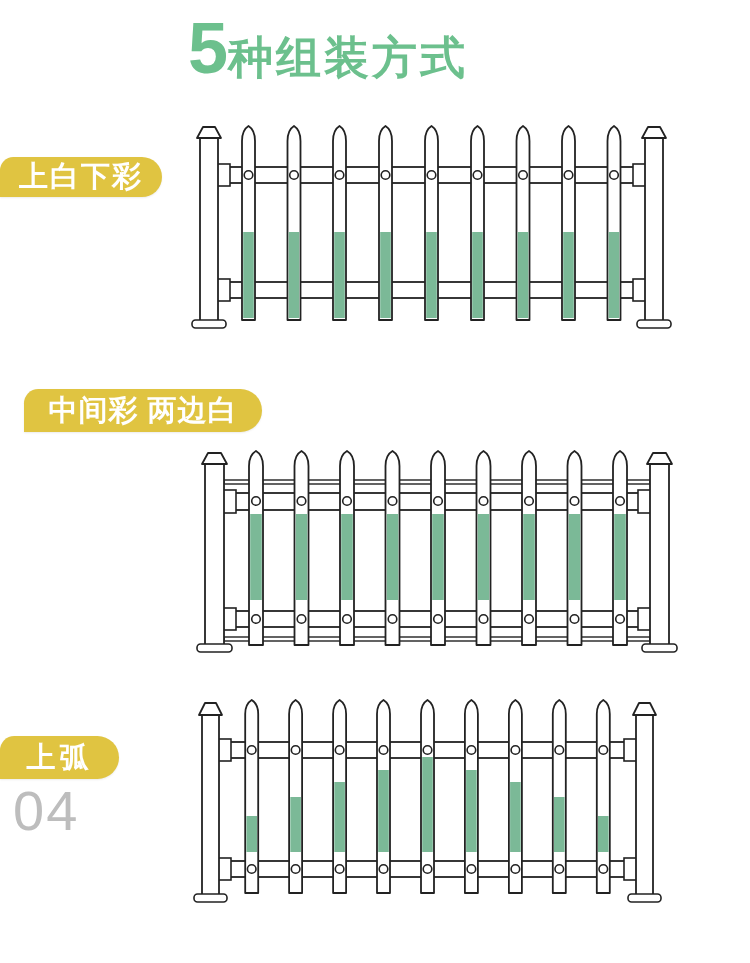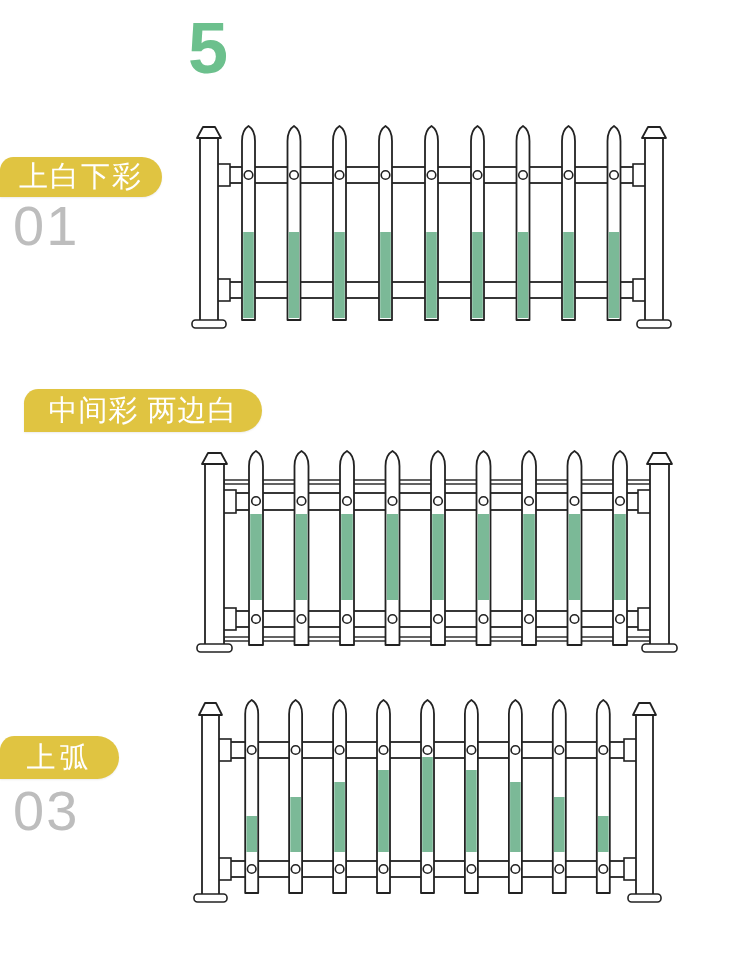--- a/index.html
+++ b/index.html
@@ -8,21 +8,21 @@
     overflow:hidden;font-family:"Liberation Sans",sans-serif;
   }
   .title{
     position:absolute;left:188px;top:12px;display:flex;align-items:baseline;
     color:var(--title-color,#6cc08d);font-weight:bold;
   }
   .title-number{font-size:72px;line-height:1;}
   .title-text{font-size:45px;letter-spacing:3px;line-height:1;}
   .pill{
     position:absolute;left:0;background:var(--label-bg,#e0c441);
-    color:var(--label-text,#fff);font-weight:normal;
+    color:var(--label-text,#fff);font-weight:bold;
     display:flex;align-items:center;justify-content:center;
     border-radius:16px 24px 24px 0;
     box-shadow:0 1px 2px rgba(0,0,0,0.08);
   }
   .pill-1{top:157px;width:162px;height:40px;font-size:29px;letter-spacing:2px;}
   .pill-2{top:389px;width:238px;height:43px;font-size:29px;letter-spacing:1px;margin-left:24px;}
   .pill-3{top:736px;width:119px;height:43px;font-size:29px;letter-spacing:4px;}
   .num{
     position:absolute;left:13px;color:var(--number-color,#bdbdbd);
     font-size:56px;line-height:1;font-weight:300;letter-spacing:2px;
@@ -32,24 +32,24 @@
   .num-3{top:783px}
   .fence-svg{position:absolute;}
 </style>
 </head>
 <body>
 
 <div class="page">
 
   <div class="title">
     <span class="title-number">5</span>
+      <span class="title-text">种组装方式</span>
   </div>
 
   <div class="pill pill-1">上白下彩</div>
-  <div class="num num-1">01</div>
   <svg class="fence-svg" viewBox="183 116 500 222" style="left: 183px; top: 116px; width: 500px; height: 222px;">
       <rect x="218" y="167" width="427" height="16" fill="#ffffff" stroke="#222222" stroke-width="1.8"></rect>
       <rect x="218" y="282" width="427" height="16" fill="#ffffff" stroke="#222222" stroke-width="1.8"></rect>
       <rect x="217" y="164" width="13" height="22" fill="#ffffff" stroke="#222222" stroke-width="1.6"></rect>
       <rect x="633" y="164" width="13" height="22" fill="#ffffff" stroke="#222222" stroke-width="1.6"></rect>
       <rect x="217" y="279" width="13" height="22" fill="#ffffff" stroke="#222222" stroke-width="1.6"></rect>
       <rect x="633" y="279" width="13" height="22" fill="#ffffff" stroke="#222222" stroke-width="1.6"></rect>
       <path d="M 242 320 L 242 141 Q 242 130 248.5 126 Q 255 130 255 141 L 255 320 Z" fill="#ffffff" stroke="#222222" stroke-width="1.8" stroke-linejoin="round"></path>
       <path d="M 287.5 320 L 287.5 141 Q 287.5 130 294 126 Q 300.5 130 300.5 141 L 300.5 320 Z" fill="#ffffff" stroke="#222222" stroke-width="1.8" stroke-linejoin="round"></path>
       <path d="M 333 320 L 333 141 Q 333 130 339.5 126 Q 346 130 346 141 L 346 320 Z" fill="#ffffff" stroke="#222222" stroke-width="1.8" stroke-linejoin="round"></path>
@@ -133,21 +133,21 @@
       <circle cx="620" cy="619" r="4.3" fill="#ffffff" stroke="#222222" stroke-width="1.6"></circle>
       <rect x="205" y="464" width="19" height="181" fill="#ffffff" stroke="#222222" stroke-width="1.8"></rect>
       <path d="M 202 464 L 208 453 L 221 453 L 227 464 Z" fill="#ffffff" stroke="#222222" stroke-width="1.8" stroke-linejoin="round"></path>
       <rect x="197" y="644" width="35" height="8" rx="3.5" fill="#ffffff" stroke="#222222" stroke-width="1.6"></rect>
       <rect x="650" y="464" width="19" height="181" fill="#ffffff" stroke="#222222" stroke-width="1.8"></rect>
       <path d="M 647 464 L 653 453 L 666 453 L 672 464 Z" fill="#ffffff" stroke="#222222" stroke-width="1.8" stroke-linejoin="round"></path>
       <rect x="642" y="644" width="35" height="8" rx="3.5" fill="#ffffff" stroke="#222222" stroke-width="1.6"></rect>
     </svg>
 
   <div class="pill pill-3">上弧</div>
-  <div class="num num-3">03</div>
+  <div class="num num-3">04</div>
   <svg class="fence-svg" viewBox="188 693 482 215" style="left: 188px; top: 693px; width: 482px; height: 215px;">
       <rect x="219" y="742" width="417" height="16" fill="#ffffff" stroke="#222222" stroke-width="1.8"></rect>
       <rect x="219" y="861" width="417" height="16" fill="#ffffff" stroke="#222222" stroke-width="1.8"></rect>
       <rect x="218" y="739" width="13" height="22" fill="#ffffff" stroke="#222222" stroke-width="1.6"></rect>
       <rect x="624" y="739" width="13" height="22" fill="#ffffff" stroke="#222222" stroke-width="1.6"></rect>
       <rect x="218" y="858" width="13" height="22" fill="#ffffff" stroke="#222222" stroke-width="1.6"></rect>
       <rect x="624" y="858" width="13" height="22" fill="#ffffff" stroke="#222222" stroke-width="1.6"></rect>
       <path d="M 245.2 893 L 245.2 714 Q 245.2 704 251.7 700 Q 258.2 704 258.2 714 L 258.2 893 Z" fill="#ffffff" stroke="#222222" stroke-width="1.8" stroke-linejoin="round"></path>
       <path d="M 289.1 893 L 289.1 714 Q 289.1 704 295.6 700 Q 302.1 704 302.1 714 L 302.1 893 Z" fill="#ffffff" stroke="#222222" stroke-width="1.8" stroke-linejoin="round"></path>
       <path d="M 333.1 893 L 333.1 714 Q 333.1 704 339.6 700 Q 346.1 704 346.1 714 L 346.1 893 Z" fill="#ffffff" stroke="#222222" stroke-width="1.8" stroke-linejoin="round"></path>

